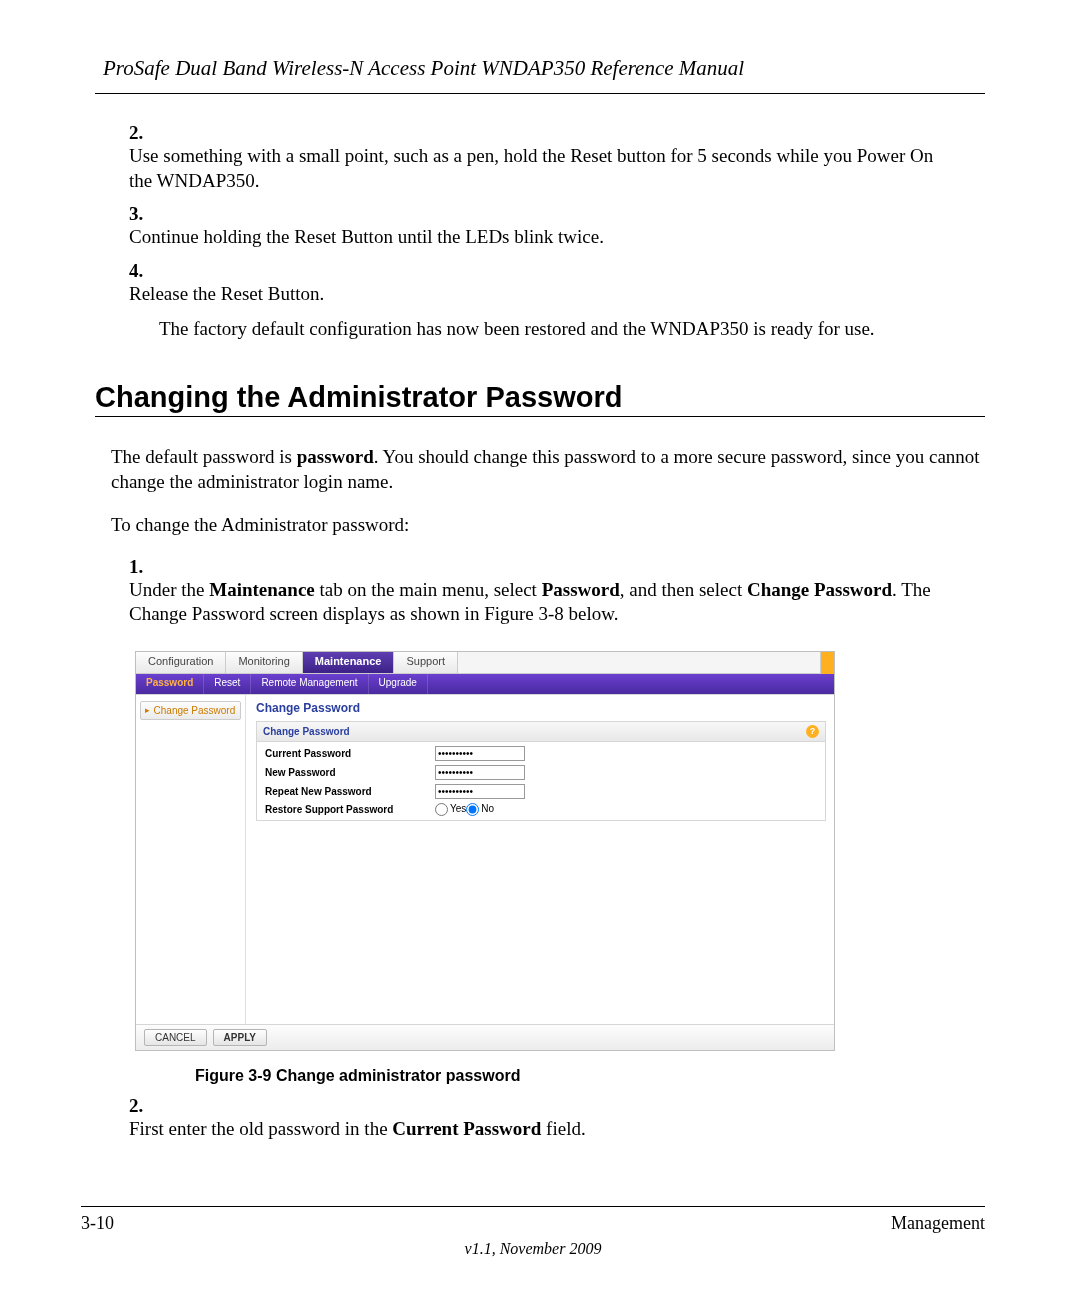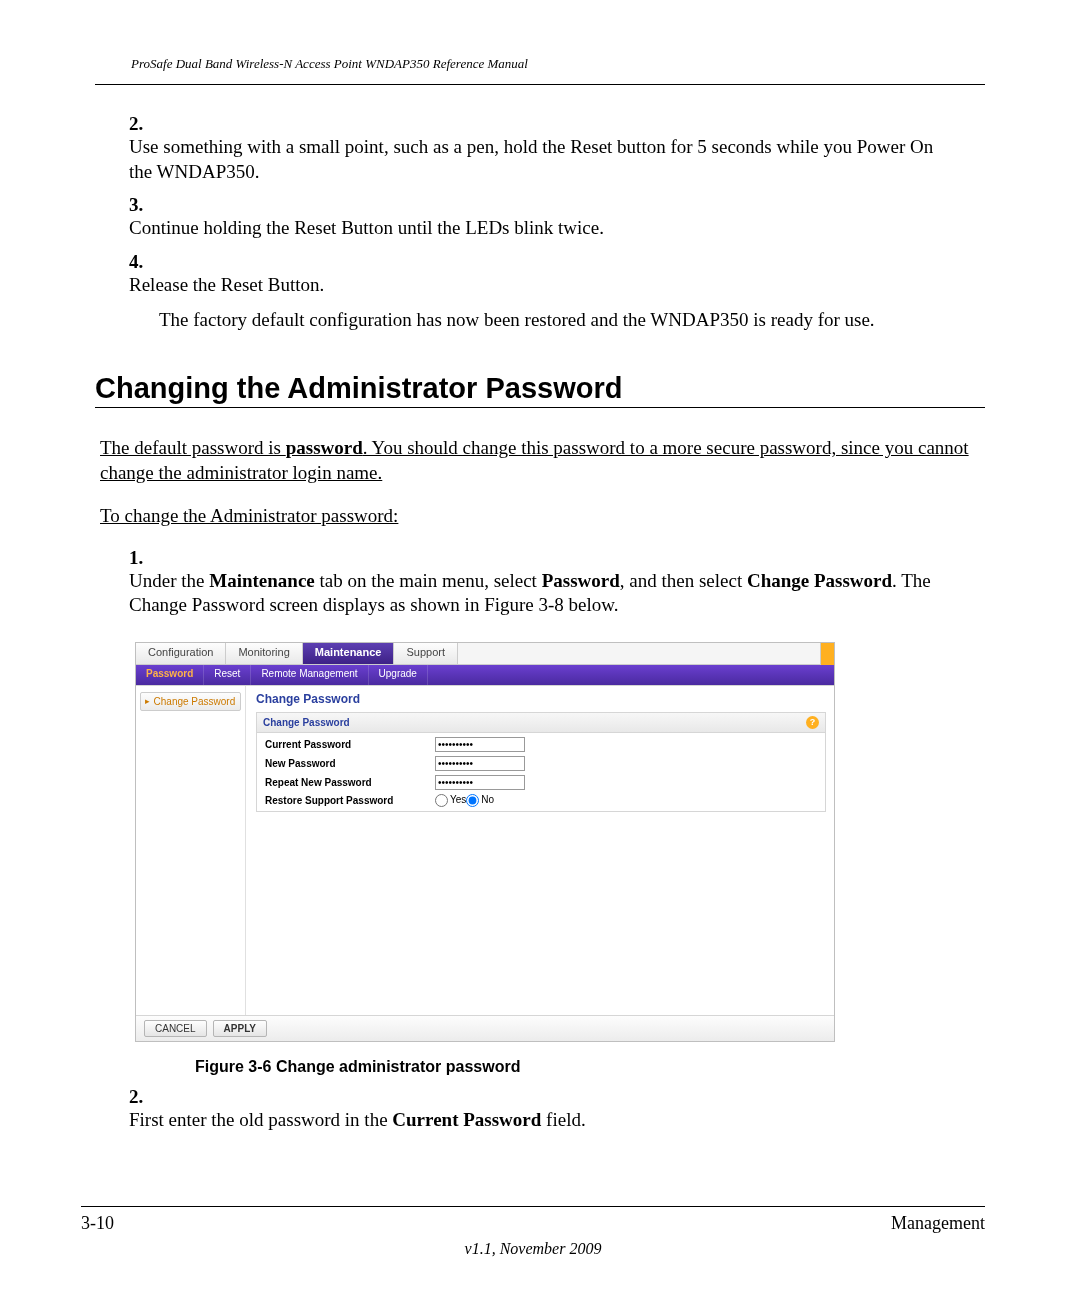--- a/index.html
+++ b/index.html
@@ -10,41 +10,40 @@
     background: #fff;
     width: 1080px;
     height: 1296px;
     position: relative;
   }
   .page {
     padding: 56px 95px 0 95px;
   }
   .doc-header {
     font-style: italic;
-    font-size: 13px;
+    font-size: 21px;
     text-align: left;
     padding: 0 0 10px 8px;
-    margin-left: 28px;
   }
   .hr { border-top: 1.5px solid #000; margin: 2px 0 28px 0; }
   .hr2 { border-top: 1.5px solid #000; margin: 2px 0 6px 0; }
   ol.numbered { list-style: none; margin-left: 34px; }
   ol.numbered li { margin-bottom: 10px; padding-left: 0; }
   ol.numbered li .num { font-weight: bold; display: inline-block; width: 30px; vertical-align: top; }
   ol.numbered li .txt { display: inline-block; width: calc(100% - 34px); vertical-align: top; line-height: 1.3; }
   .plain { margin-left: 64px; margin-top: 8px; margin-bottom: 10px; line-height: 1.3; }
   h2.section {
     font-family: Arial, Helvetica, sans-serif;
     font-weight: bold;
     font-size: 29px;
     margin-top: 40px;
     margin-bottom: 2px;
   }
   .section-rule { border-top: 1.5px solid #000; margin-bottom: 28px; }
-  .body-para { margin: 0 0 18px 5px; line-height: 1.3; text-decoration: underline; }
+  .body-para { margin: 0 0 18px 16px; line-height: 1.3; }
   .link { color: #000000; }
   .bold { font-weight: bold; }
   .figure-wrap { margin: 24px 0 8px 40px; }
 
   
   .app {
     width: 700px;
     border: 1px solid #bfbfbf;
     font-family: Verdana, Arial, sans-serif;
     font-size: 11px;
@@ -190,21 +189,21 @@
           </div>
         </div>
       </div>
       <div class="app-footer">
         <button class="btn">CANCEL</button>
         <button class="btn apply">APPLY</button>
       </div>
     </div>
   </div>
 
-  <div class="figure-caption">Figure 3-6  Change administrator password</div>
+  <div class="figure-caption">Figure 3-9  Change administrator password</div>
 
   <ol class="numbered">
     <li>
       <span class="num">2.</span>
       <span class="txt">
         <span>First enter the old password in the </span><span class="bold">Current Password</span><span> field.</span>
       </span>
     </li>
   </ol>
 </div>

